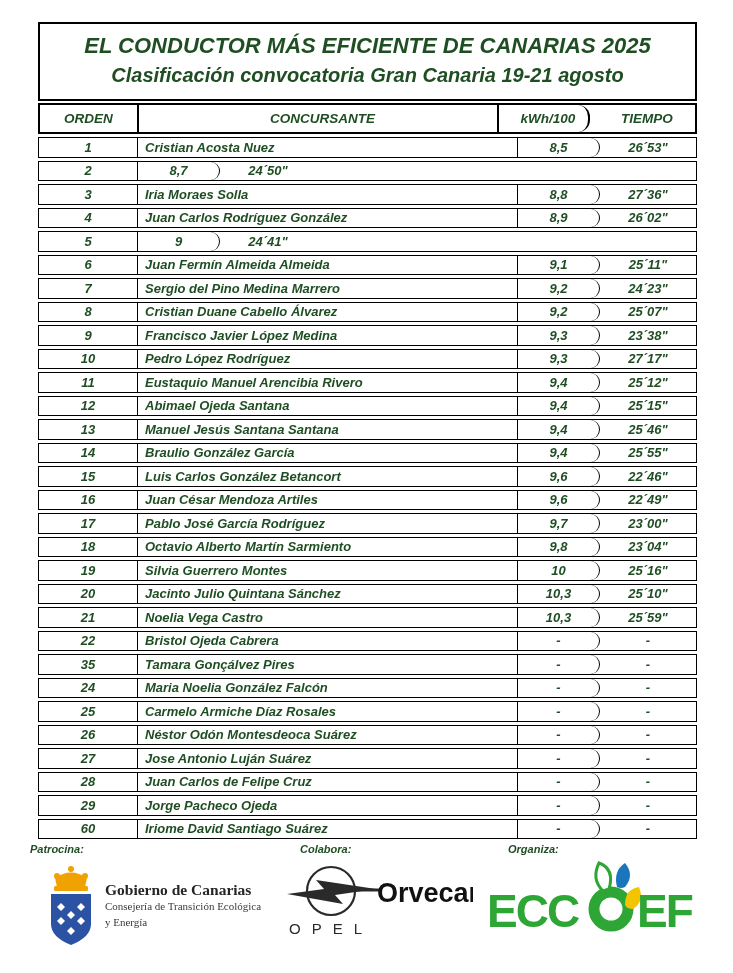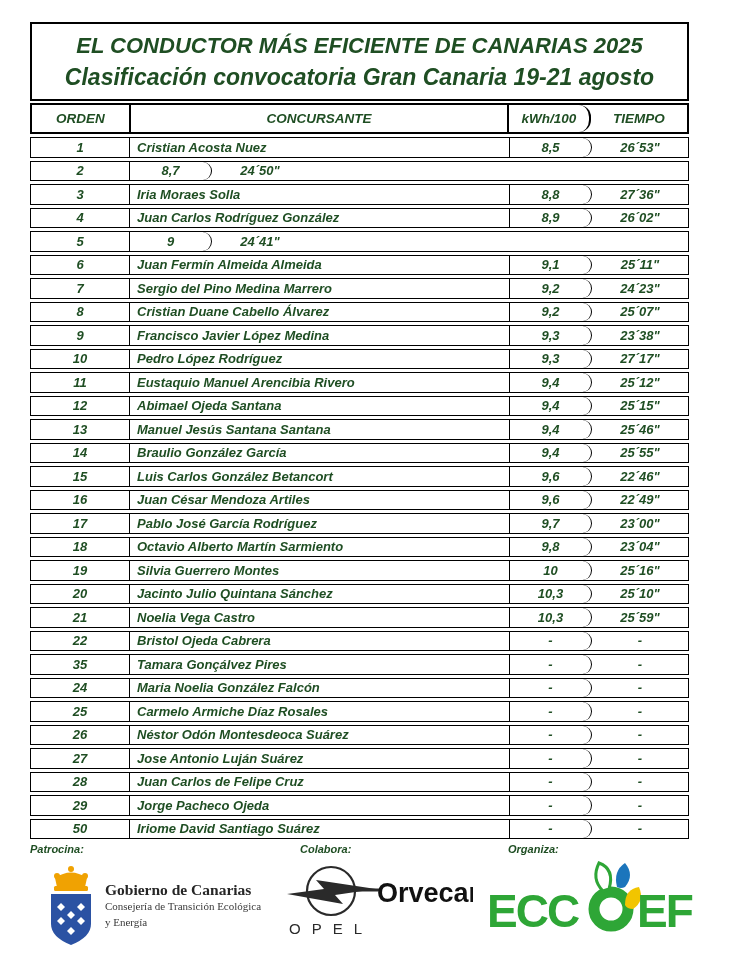--- a/index.html
+++ b/index.html
@@ -11,38 +11,39 @@
     --shield-navy:#2b52a3;
     --crown-gold:#f0a202;
     --logo-dark:#2a2a2a;
   }
   *{box-sizing:border-box;margin:0;padding:0;}
   html,body{background:#ffffff;}
   body{
     width:733px;height:973px;position:relative;overflow:hidden;
     font-family:"Liberation Sans",sans-serif;
   }
-  .sheet{position:absolute;left:30px;top:22px;width:659px;}
+  .sheet{position:absolute;left:38px;top:22px;width:659px;}
   .title-box{
     border:2.5px solid var(--border-black);
     text-align:center;height:79px;padding-top:9px;
   }
   .title{
     font-size:22px;font-weight:bold;font-style:italic;
     color:var(--text-green);letter-spacing:0px;
   }
   .subtitle{
-    font-size:23px;font-weight:bold;font-style:italic;
+    font-size:20px;font-weight:bold;font-style:italic;
     color:var(--text-green);margin-top:5px;
   }
   .header-row{
     display:flex;border:2px solid var(--border-black);
     margin-top:2px;height:31px;align-items:stretch;
     font-weight:bold;font-style:italic;color:var(--text-green);
     font-size:13.5px;
+    gap:9px;
   }
   .header-row .cell{display:flex;align-items:center;justify-content:center;}
   .row{
     display:flex;border:1.5px solid var(--border-black);
     margin-top:3px;height:20.5px;align-items:stretch;
     font-weight:bold;font-style:italic;color:var(--text-green);
     font-size:13px;
   }
   .cell{display:flex;align-items:center;}
   .col-orden{width:99px;justify-content:center;border-right:1.5px solid var(--border-black);}
@@ -282,21 +283,21 @@
     </div>
 
     <div class="row">
       <div class="cell col-orden">29</div>
       <div class="cell col-name">Jorge Pacheco Ojeda</div>
       <div class="cell col-kwh">-</div>
       <div class="cell col-tiempo">-</div>
     </div>
 
     <div class="row">
-      <div class="cell col-orden">50</div>
+      <div class="cell col-orden">60</div>
       <div class="cell col-name">Iriome David Santiago Suárez</div>
       <div class="cell col-kwh">-</div>
       <div class="cell col-tiempo">-</div>
     </div>
   </div>
 
 </div>
 
 <div class="footer">
   <span class="footer-label lbl-patrocina">Patrocina:</span>

